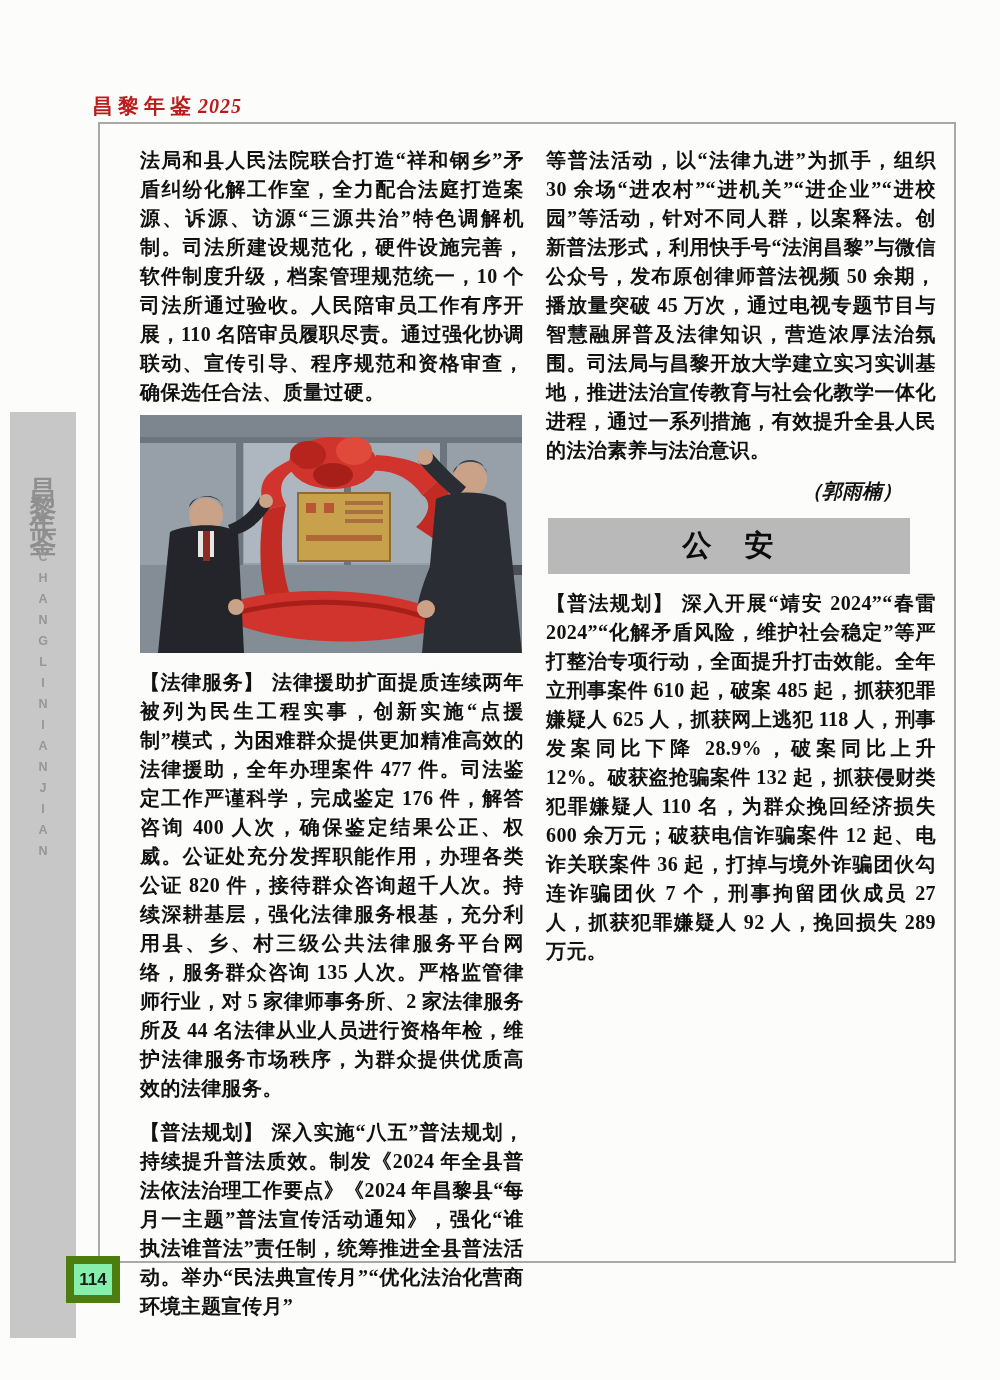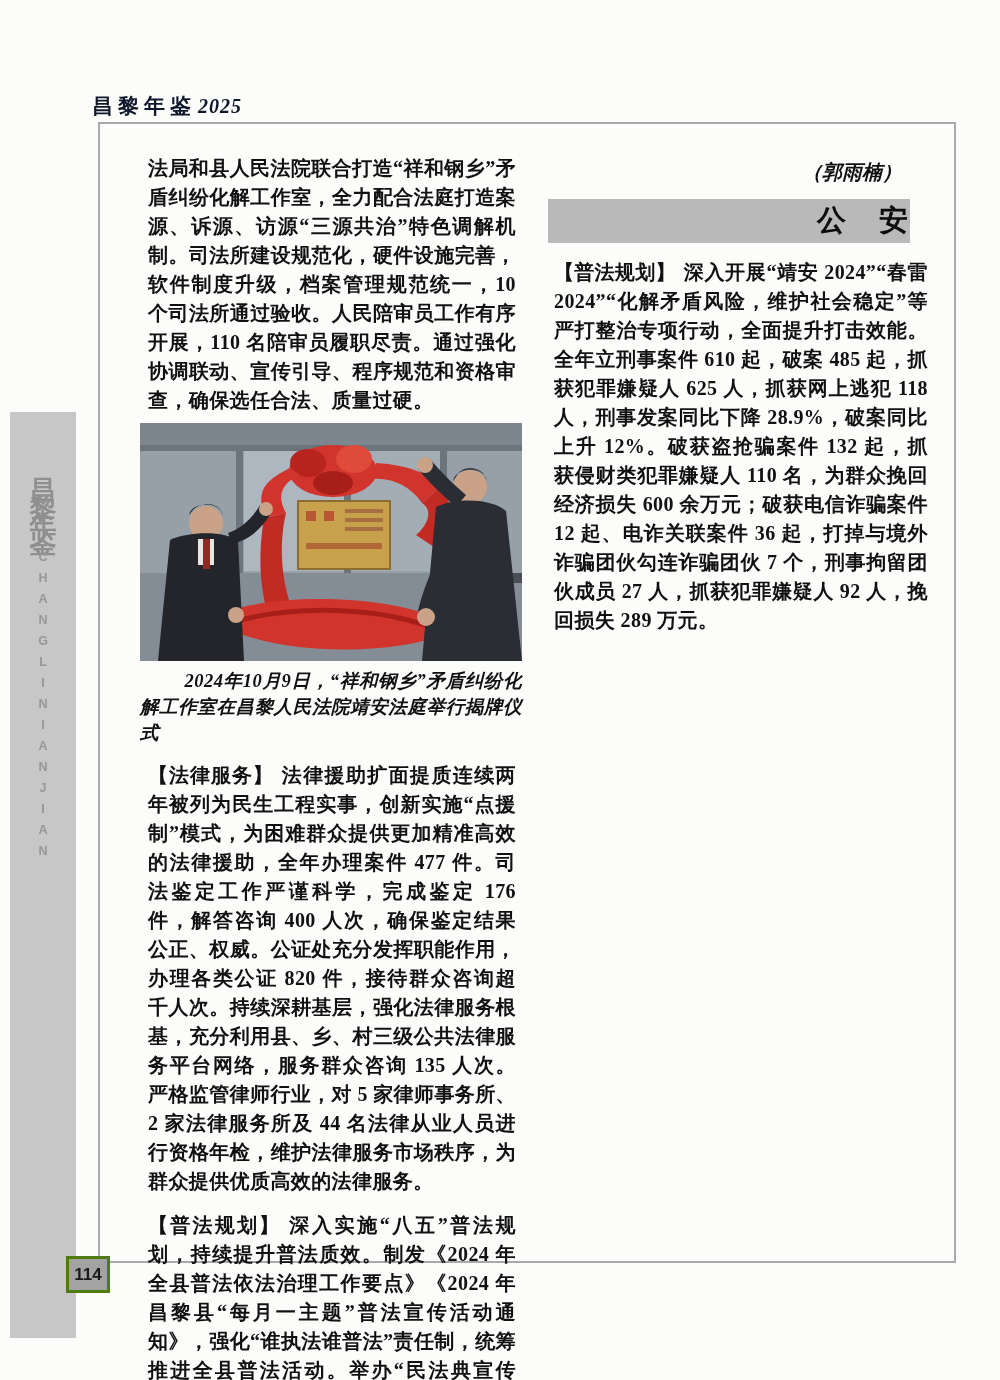--- a/index.html
+++ b/index.html
@@ -5,21 +5,21 @@
   html,body{margin:0;padding:0;}
   body{
     width:1000px;height:1380px;position:relative;
     background:#fcfcfb;
     font-family:"Liberation Serif","DejaVu Serif",serif;
     color:#111;
   }
   
   .logo{
     position:absolute;left:92px;top:92px;
-    font-weight:900;font-size:21px;letter-spacing:5px;color:#0f172a;
+    font-weight:900;font-size:21px;letter-spacing:5px;color:#b91c1c;
     white-space:nowrap;
   }
   .logo .yr{font-style:italic;letter-spacing:1px;font-size:20px;margin-left:2px;}
   
   .frame{
     position:absolute;left:98px;top:122px;width:854px;height:1137px;
     border:2px solid #a9a9a9;background:transparent;
   }
   
   .sidebar{
@@ -35,31 +35,31 @@
   }
   .sidebar-en{
     margin-top:26px;
     writing-mode:vertical-rl;text-orientation:upright;
     font-size:12.5px;font-weight:bold;letter-spacing:7px;color:#979797;
     font-family:"Liberation Sans",sans-serif;
   }
   
   .pagenum{
     position:absolute;left:66px;top:1256px;width:38px;height:31px;
-    background:#a3a3a3;border:3px solid #4d7c0f;
+    background:#86efac;border:8px solid #4d7c0f;
     display:flex;align-items:center;justify-content:center;
     font-family:"Liberation Sans",sans-serif;
     font-size:17px;font-weight:bold;color:#1a1a1a;
   }
   
   .col{position:absolute;top:146px;}
   .col-left{left:140px;width:384px;}
   .col-right{left:546px;width:390px;}
   .para{
-    margin:8px;font-size:20px;line-height:29px;text-align:justify;
+    margin:0;font-size:20px;line-height:29px;text-align:justify;
     font-weight:600;letter-spacing:0.4px;
   }
   .entry{margin-top:15px;}
   .entry-title{
     font-family:"Liberation Sans","DejaVu Sans",sans-serif;
     font-weight:bold;margin-right:8px;letter-spacing:0;
   }
   
   .photo-wrap{margin-top:8px;width:382px;}
   .photo-wrap svg{display:block;width:382px;height:238px;}
@@ -68,22 +68,22 @@
     font-style:italic;font-weight:bold;text-indent:2.4em;text-align:justify;
     letter-spacing:0.5px;
   }
   
   .byline{
     margin:12px;font-size:20px;line-height:29px;font-weight:600;
     text-align:right;padding-right:22px;font-style:italic;
   }
   
   .section-bar{
-    margin:9px 26px 0 2px;height:44px;background:#b9b9b9;
-    display:flex;align-items:center;justify-content:flex-end;
+    margin:9px 26px 0 2px;height:56px;background:#b9b9b9;
+    display:flex;align-items:center;justify-content:center;
   }
   .section-bar .t{
     font-size:29px;font-weight:bold;letter-spacing:2px;color:#0c0c0c;
   }
 </style>
 </head>
 <body>
 
 <div class="logo"><span>昌黎年鉴</span><span class="yr">2025</span></div>
 
@@ -149,37 +149,37 @@
       <circle cx="96" cy="192" r="8" fill="#c9a287"></circle>
 
       <circle cx="330" cy="64" r="17" fill="#c9a287"></circle>
       <path d="M313,58 C315,44 344,42 347,58 L343,50 C334,42 320,44 316,54 Z" fill="#3a3d42"></path>
       <path d="M296,84 C318,74 352,76 366,88 L382,238 L282,238 Z" fill="#2a2d33"></path>
       <path d="M316,84 C300,70 286,56 278,46 L290,36 C300,48 314,62 326,72 Z" fill="#2a2d33"></path>
       <circle cx="285" cy="42" r="8" fill="#c9a287"></circle>
       <path d="M300,130 C290,150 282,170 278,188 L296,196 C300,176 308,156 316,140 Z" fill="#2a2d33"></path>
       <circle cx="286" cy="194" r="9" fill="#c9a287"></circle>
     </svg>
-    <p class="caption">2024年10月9日，“祥和钢乡”矛盾纠纷化解工作室在昌黎人民法院靖安法庭举行揭牌仪式</p>
   </div>
 
   <div class="entry">
     <p class="para">
       <span class="entry-title">【法律服务】</span><span>法律援助扩面提质连续两年被列为民生工程实事，创新实施“点援制”模式，为困难群众提供更加精准高效的法律援助，全年办理案件 477 件。司法鉴定工作严谨科学，完成鉴定 176 件，解答咨询 400 人次，确保鉴定结果公正、权威。公证处充分发挥职能作用，办理各类公证 820 件，接待群众咨询超千人次。持续深耕基层，强化法律服务根基，充分利用县、乡、村三级公共法律服务平台网络，服务群众咨询 135 人次。严格监管律师行业，对 5 家律师事务所、2 家法律服务所及 44 名法律从业人员进行资格年检，维护法律服务市场秩序，为群众提供优质高效的法律服务。</span>
     </p>
   </div>
 
   <div class="entry">
     <p class="para">
       <span class="entry-title">【普法规划】</span><span>深入实施“八五”普法规划，持续提升普法质效。制发《2024 年全县普法依法治理工作要点》《2024 年昌黎县“每月一主题”普法宣传活动通知》，强化“谁执法谁普法”责任制，统筹推进全县普法活动。举办“民法典宣传月”“优化法治化营商环境主题宣传月”</span>
     </p>
   </div>
 </div>
 
 <div class="col col-right">
+  <p class="para">等普法活动，以“法律九进”为抓手，组织 30 余场“进农村”“进机关”“进企业”“进校园”等活动，针对不同人群，以案释法。创新普法形式，利用快手号“法润昌黎”与微信公众号，发布原创律师普法视频 50 余期，播放量突破 45 万次，通过电视专题节目与智慧融屏普及法律知识，营造浓厚法治氛围。司法局与昌黎开放大学建立实习实训基地，推进法治宣传教育与社会化教学一体化进程，通过一系列措施，有效提升全县人民的法治素养与法治意识。</p>
   <p class="byline">（郭雨楠）</p>
 
   <div class="section-bar">
     <span class="t">公　安</span>
   </div>
 
 
   <div class="entry">
     <p class="para">
       <span class="entry-title">【普法规划】</span><span>深入开展“靖安 2024”“春雷 2024”“化解矛盾风险，维护社会稳定”等严打整治专项行动，全面提升打击效能。全年立刑事案件 610 起，破案 485 起，抓获犯罪嫌疑人 625 人，抓获网上逃犯 118 人，刑事发案同比下降 28.9%，破案同比上升 12%。破获盗抢骗案件 132 起，抓获侵财类犯罪嫌疑人 110 名，为群众挽回经济损失 600 余万元；破获电信诈骗案件 12 起、电诈关联案件 36 起，打掉与境外诈骗团伙勾连诈骗团伙 7 个，刑事拘留团伙成员 27 人，抓获犯罪嫌疑人 92 人，挽回损失 289 万元。</span>

